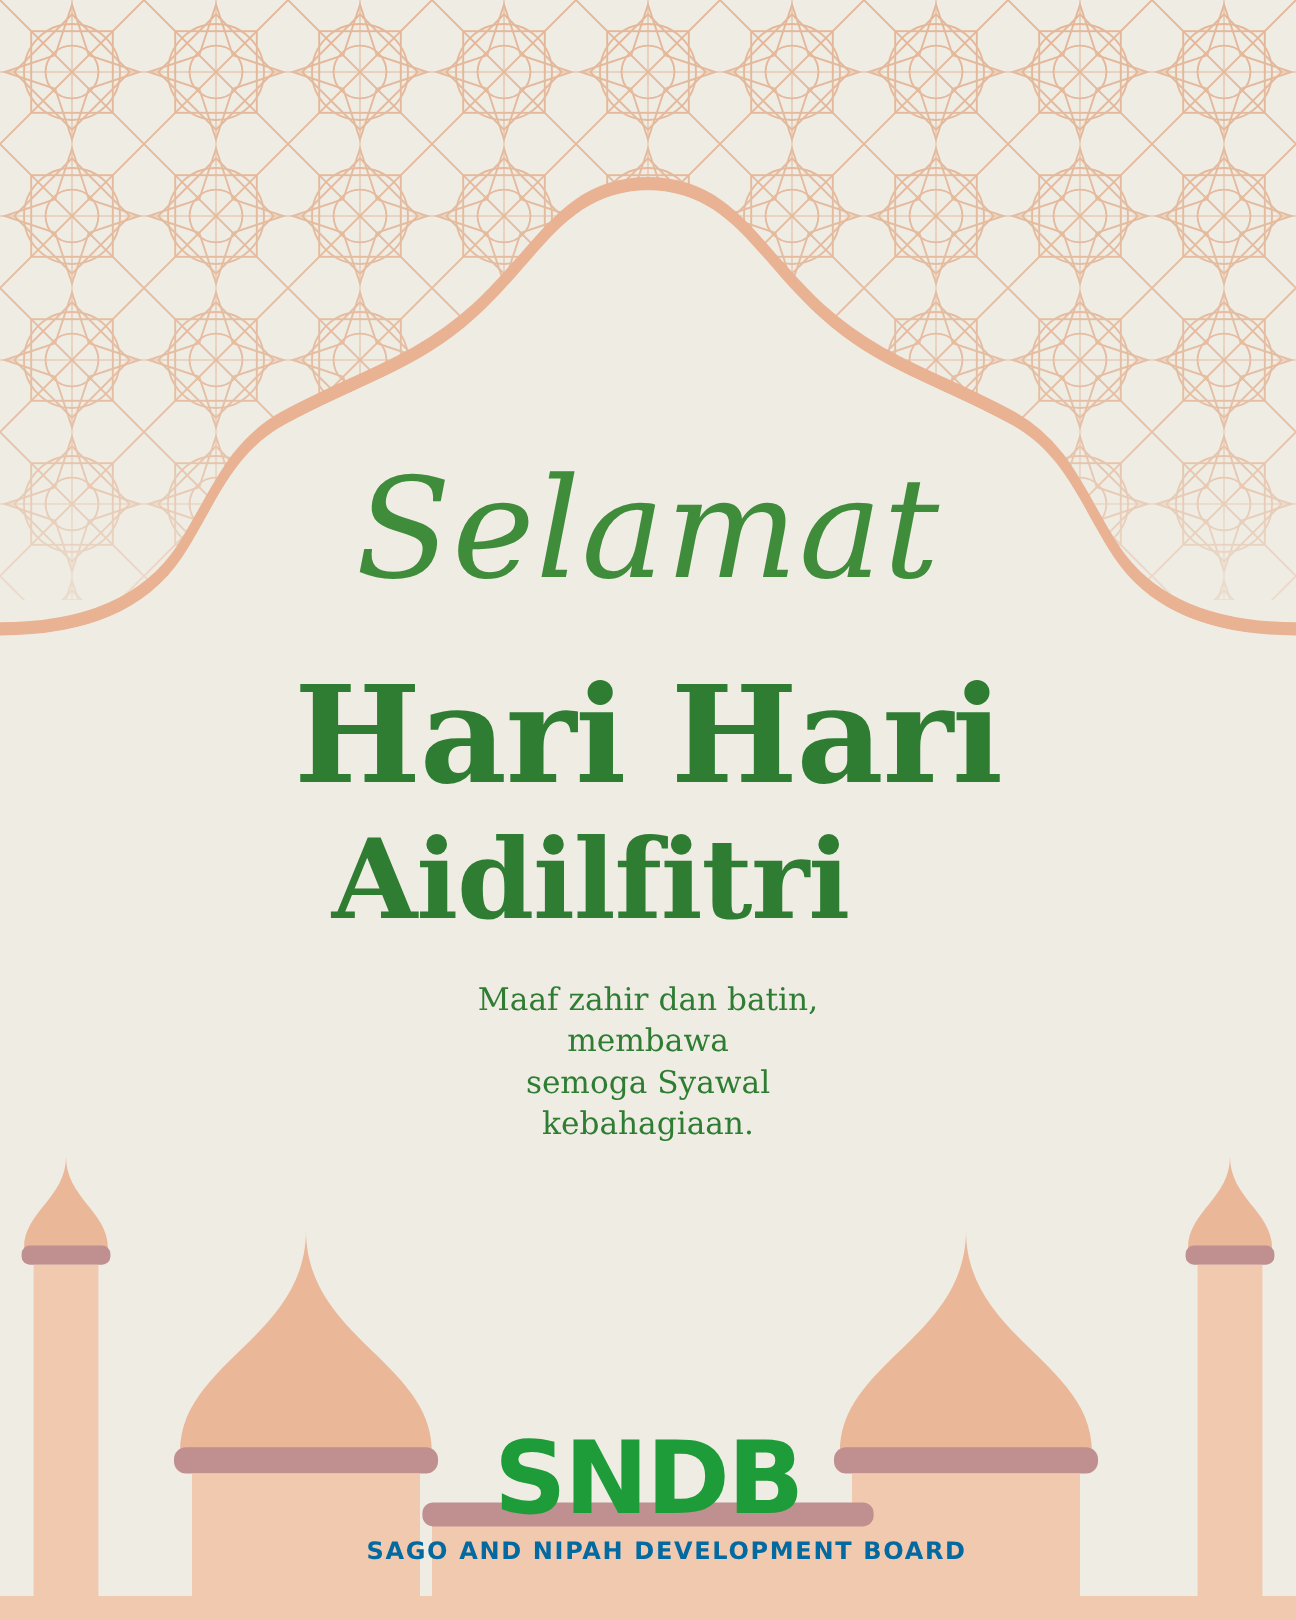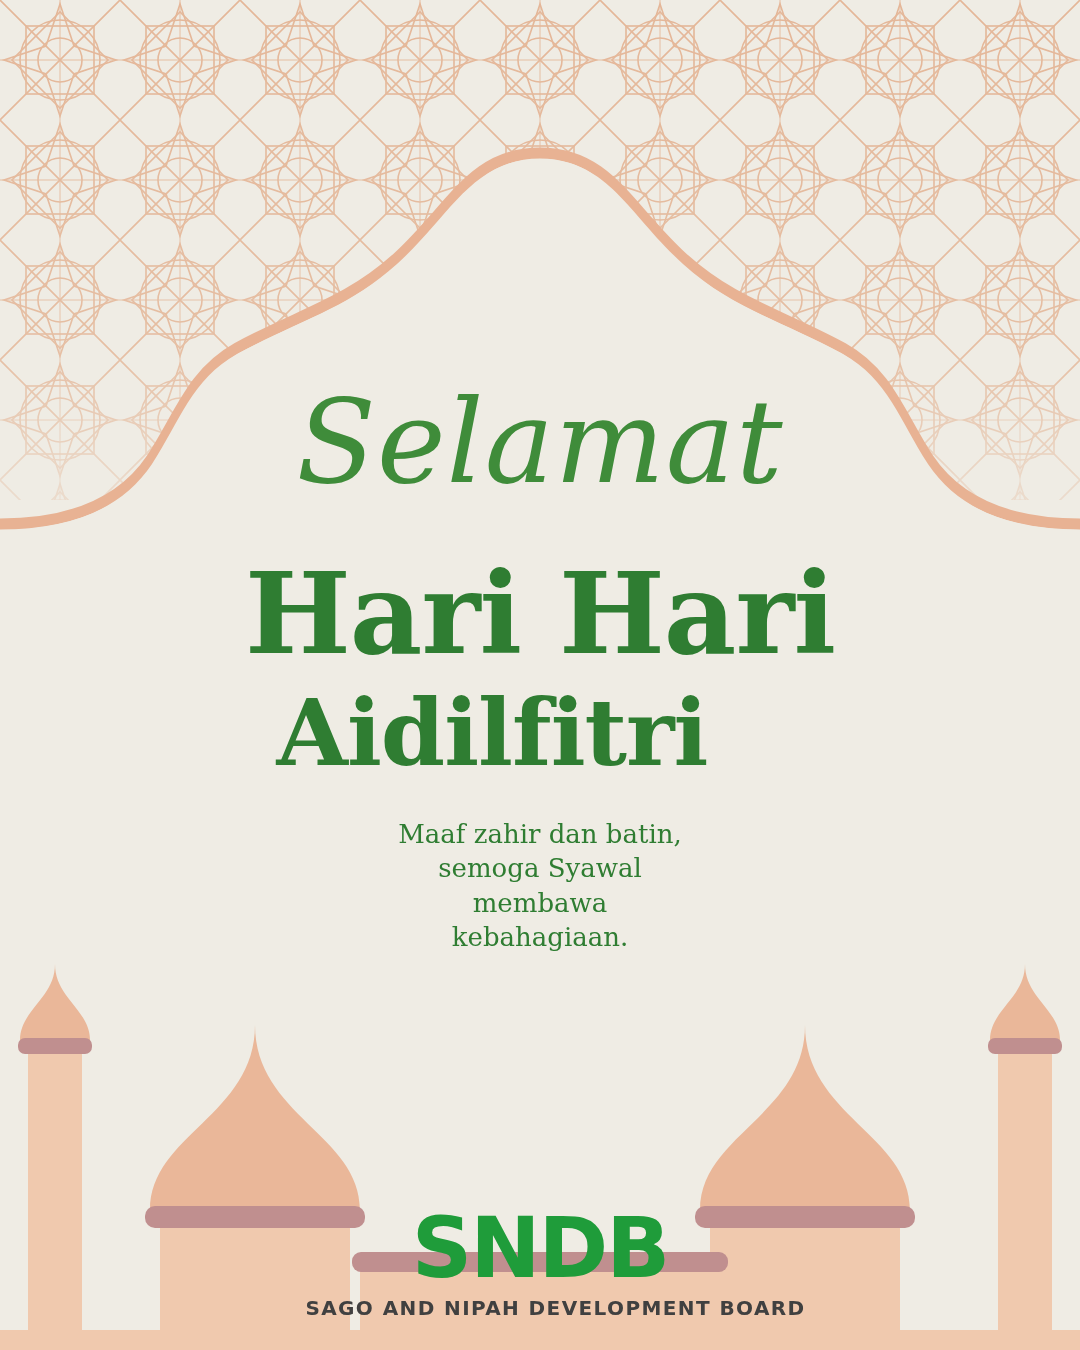--- a/index.html
+++ b/index.html
@@ -118,36 +118,35 @@
     text-align: center;
   }
   .logo-letters {
     font-family: "DejaVu Sans", sans-serif;
     font-weight: bold;
     font-size: 84px;
     letter-spacing: -2px;
     line-height: 1;
     display: inline-block;
     position: relative;
-    margin-top: 16px;
   }
   .logo-letters .s { color: #1f9c3a; }
   .logo-letters .b { color: #1f9c3a; }
   .logo-nd {
     position: relative;
     display: inline-block;
     color: #1f9c3a;
   }
   .logo-tagline {
     margin-top: 6px;
     font-family: "DejaVu Sans", sans-serif;
     font-weight: bold;
     font-size: 20px;
     letter-spacing: 1.4px;
-    color: #404040;
+    color: #0369a1;
     padding-left: 31px;
   }
   .logo-letters-row {
     position: relative;
     z-index: 6;
     display: inline-block;
   }
 </style>
 </head>
 <body>
@@ -256,22 +255,22 @@
       <rect x="0" y="400" width="1080" height="20" fill="#f0c9ae"></rect>
     </svg>
   </div>
 
   <div class="content">
     <div class="greeting-script">Selamat</div>
     <div class="title-main">Hari Hari</div>
     <div class="title-sub">Aidilfitri</div>
     <div class="wish">
       <div>Maaf zahir dan batin,</div>
+      <div>membawa</div>
       <div>semoga Syawal</div>
-      <div>membawa</div>
       <div>kebahagiaan.</div>
     </div>
   </div>
 
   <div class="logo-wrap">
     
     <div class="logo-letters-row">
       <span class="logo-letters">
         <span class="s">S</span><span class="logo-nd">N</span><span class="logo-nd">D</span><span class="b">B</span>
       </span>

